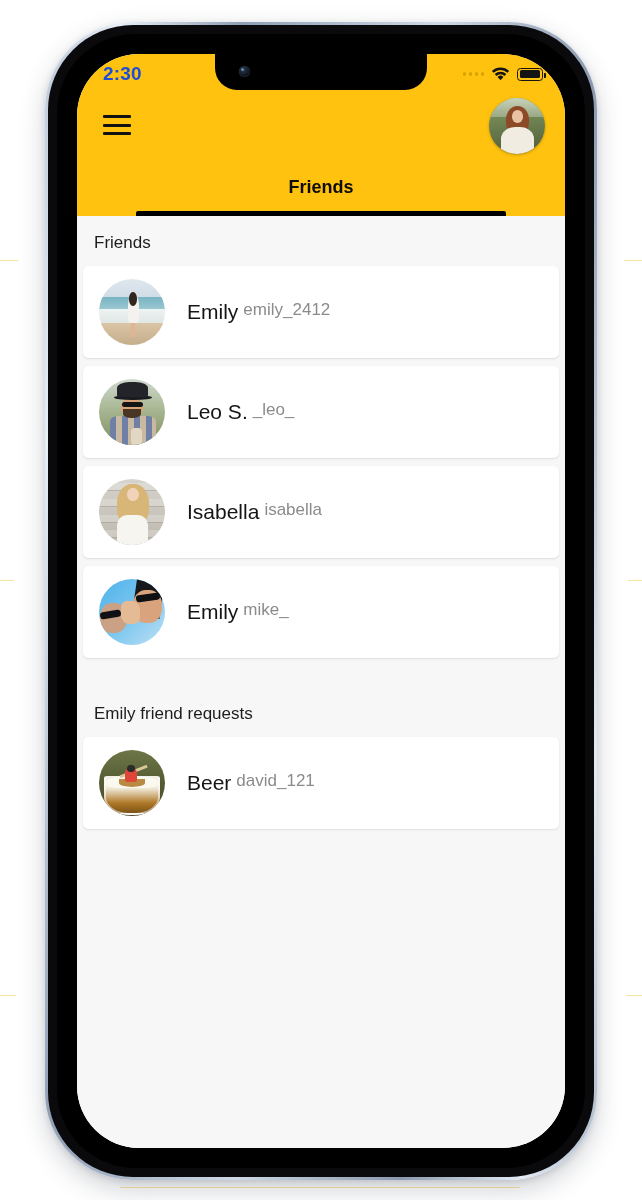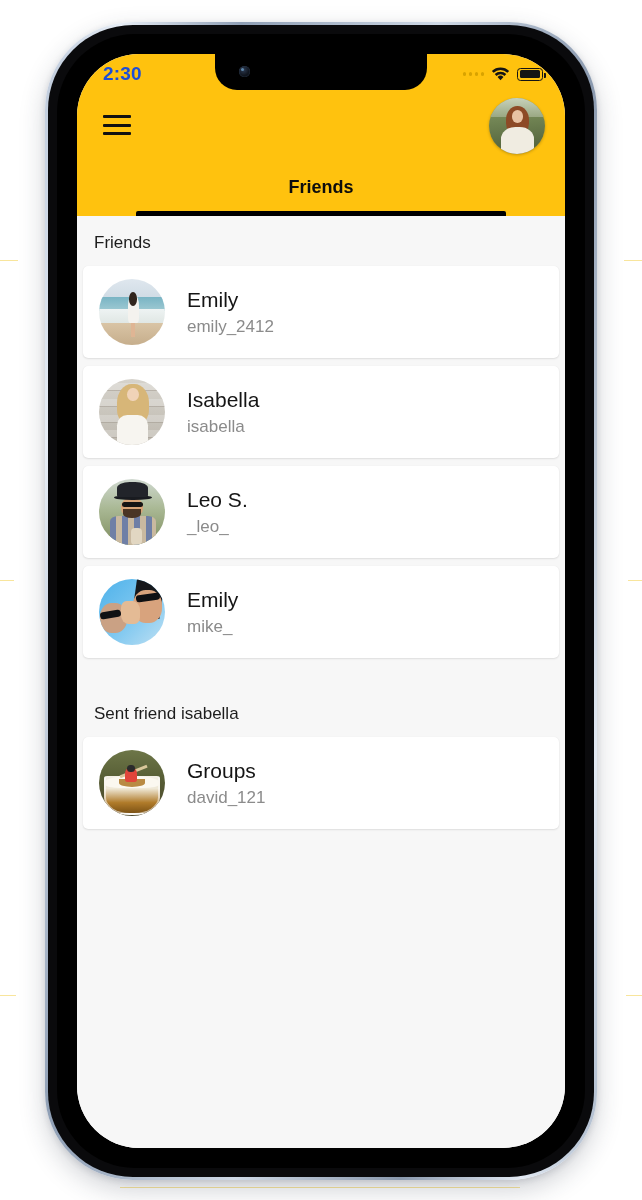--- a/index.html
+++ b/index.html
@@ -131,21 +131,21 @@
     padding: 17px 0 13px 17px; font-size: 17px; color: #1d1d1d;
   }
   .card {
     background: #fff; margin: 0 6px 8px 6px; border-radius: 5px;
     display: flex; align-items: center; gap: 22px;
     padding: 14px 16px; height: 92px;
     box-shadow: 0 1px 2px rgba(0,0,0,.10), 0 0 1px rgba(0,0,0,.06);
     cursor: pointer;
   }
   .avatar { width: 66px; height: 66px; border-radius: 50%; overflow: hidden; flex: 0 0 66px; position: relative; }
-  .who { display: flex; flex-direction: column; gap: 5px; }
+  .who { display: flex; flex-direction: row; gap: 5px; }
   .who .name { font-size: 21px; color: #151515; }
   .who .handle { font-size: 17px; color: #8b8b8b; }
 
   
   .ph { position: absolute; inset: 0; }
 
   
   .ph-head { background: linear-gradient(175deg,#8a9a6a 0%,#6f8252 42%,#4d5c38 100%); }
   .ph-head .sky { position:absolute; left:0; top:0; width:100%; height:34%; background:linear-gradient(180deg,#c8d2bb,#9aa883); }
   .ph-head .hair { position:absolute; left:30%; top:14%; width:42%; height:52%; border-radius:48% 48% 40% 40%; background:#8d4a26; }
@@ -294,86 +294,86 @@
                   </div>
               </div>
               <div class="who">
                 <div class="name">Emily</div>
                 <div class="handle">emily_2412</div>
               </div>
             </div>
 
             <div class="card">
               <div class="avatar">
+                <div class="ph ph-leo">
+                    <div class="shirt"></div>
+                    <div class="cup"></div>
+                    <div class="faceM"></div>
+                    <div class="beard"></div>
+                    <div class="shades"></div>
+                    <div class="brim"></div>
+                    <div class="hat"></div>
+                  </div>
+              </div>
+              <div class="who">
+                <div class="name">Leo S.</div>
+                <div class="handle">_leo_</div>
+              </div>
+            </div>
+
+            <div class="card">
+              <div class="avatar">
                 <div class="ph ph-wall">
                   <div class="plank" style="top:6%"></div>
                     <div class="plank" style="top:30%"></div>
                     <div class="plank" style="top:54%"></div>
                     <div class="plank" style="top:78%"></div>
                   <div class="hairL"></div>
                     <div class="faceL"></div>
                     <div class="dressL"></div>
                 </div>
               </div>
               <div class="who">
                 <div class="name">Isabella</div>
                 <div class="handle">isabella</div>
               </div>
             </div>
 
             <div class="card">
               <div class="avatar">
-                <div class="ph ph-leo">
-                    <div class="shirt"></div>
-                    <div class="cup"></div>
-                    <div class="faceM"></div>
-                    <div class="beard"></div>
-                    <div class="shades"></div>
-                    <div class="brim"></div>
-                    <div class="hat"></div>
-                  </div>
-              </div>
-              <div class="who">
-                <div class="name">Leo S.</div>
-                <div class="handle">_leo_</div>
-              </div>
-            </div>
-
-            <div class="card">
-              <div class="avatar">
                 <div class="ph ph-mike">
                     <div class="dark"></div>
                     <div class="faceB"></div>
                     <div class="gl1"></div>
                     <div class="faceS"></div>
                     <div class="gl2"></div>
                     <div class="hand"></div>
                   </div>
               </div>
               <div class="who">
                 <div class="name">Emily</div>
                 <div class="handle">mike_</div>
               </div>
             </div>
 
-            <div class="section-label" style="padding-top:38px">Sent friend isabella</div>
+            <div class="section-label" style="padding-top:38px">Emily friend requests</div>
 
             <div class="card">
               <div class="avatar">
                 <div class="ph ph-david">
                     <div class="glass"></div>
                     <div class="foam2"></div>
                     <div class="boat"></div>
                     <div class="oar"></div>
                     <div class="rower"></div>
                     <div class="head2"></div>
                   </div>
               </div>
               <div class="who">
-                <div class="name">Groups</div>
+                <div class="name">Beer</div>
                 <div class="handle">david_121</div>
               </div>
             </div>
 
           </div>
 
         </div>
       </div>
     </div>
   </div>

